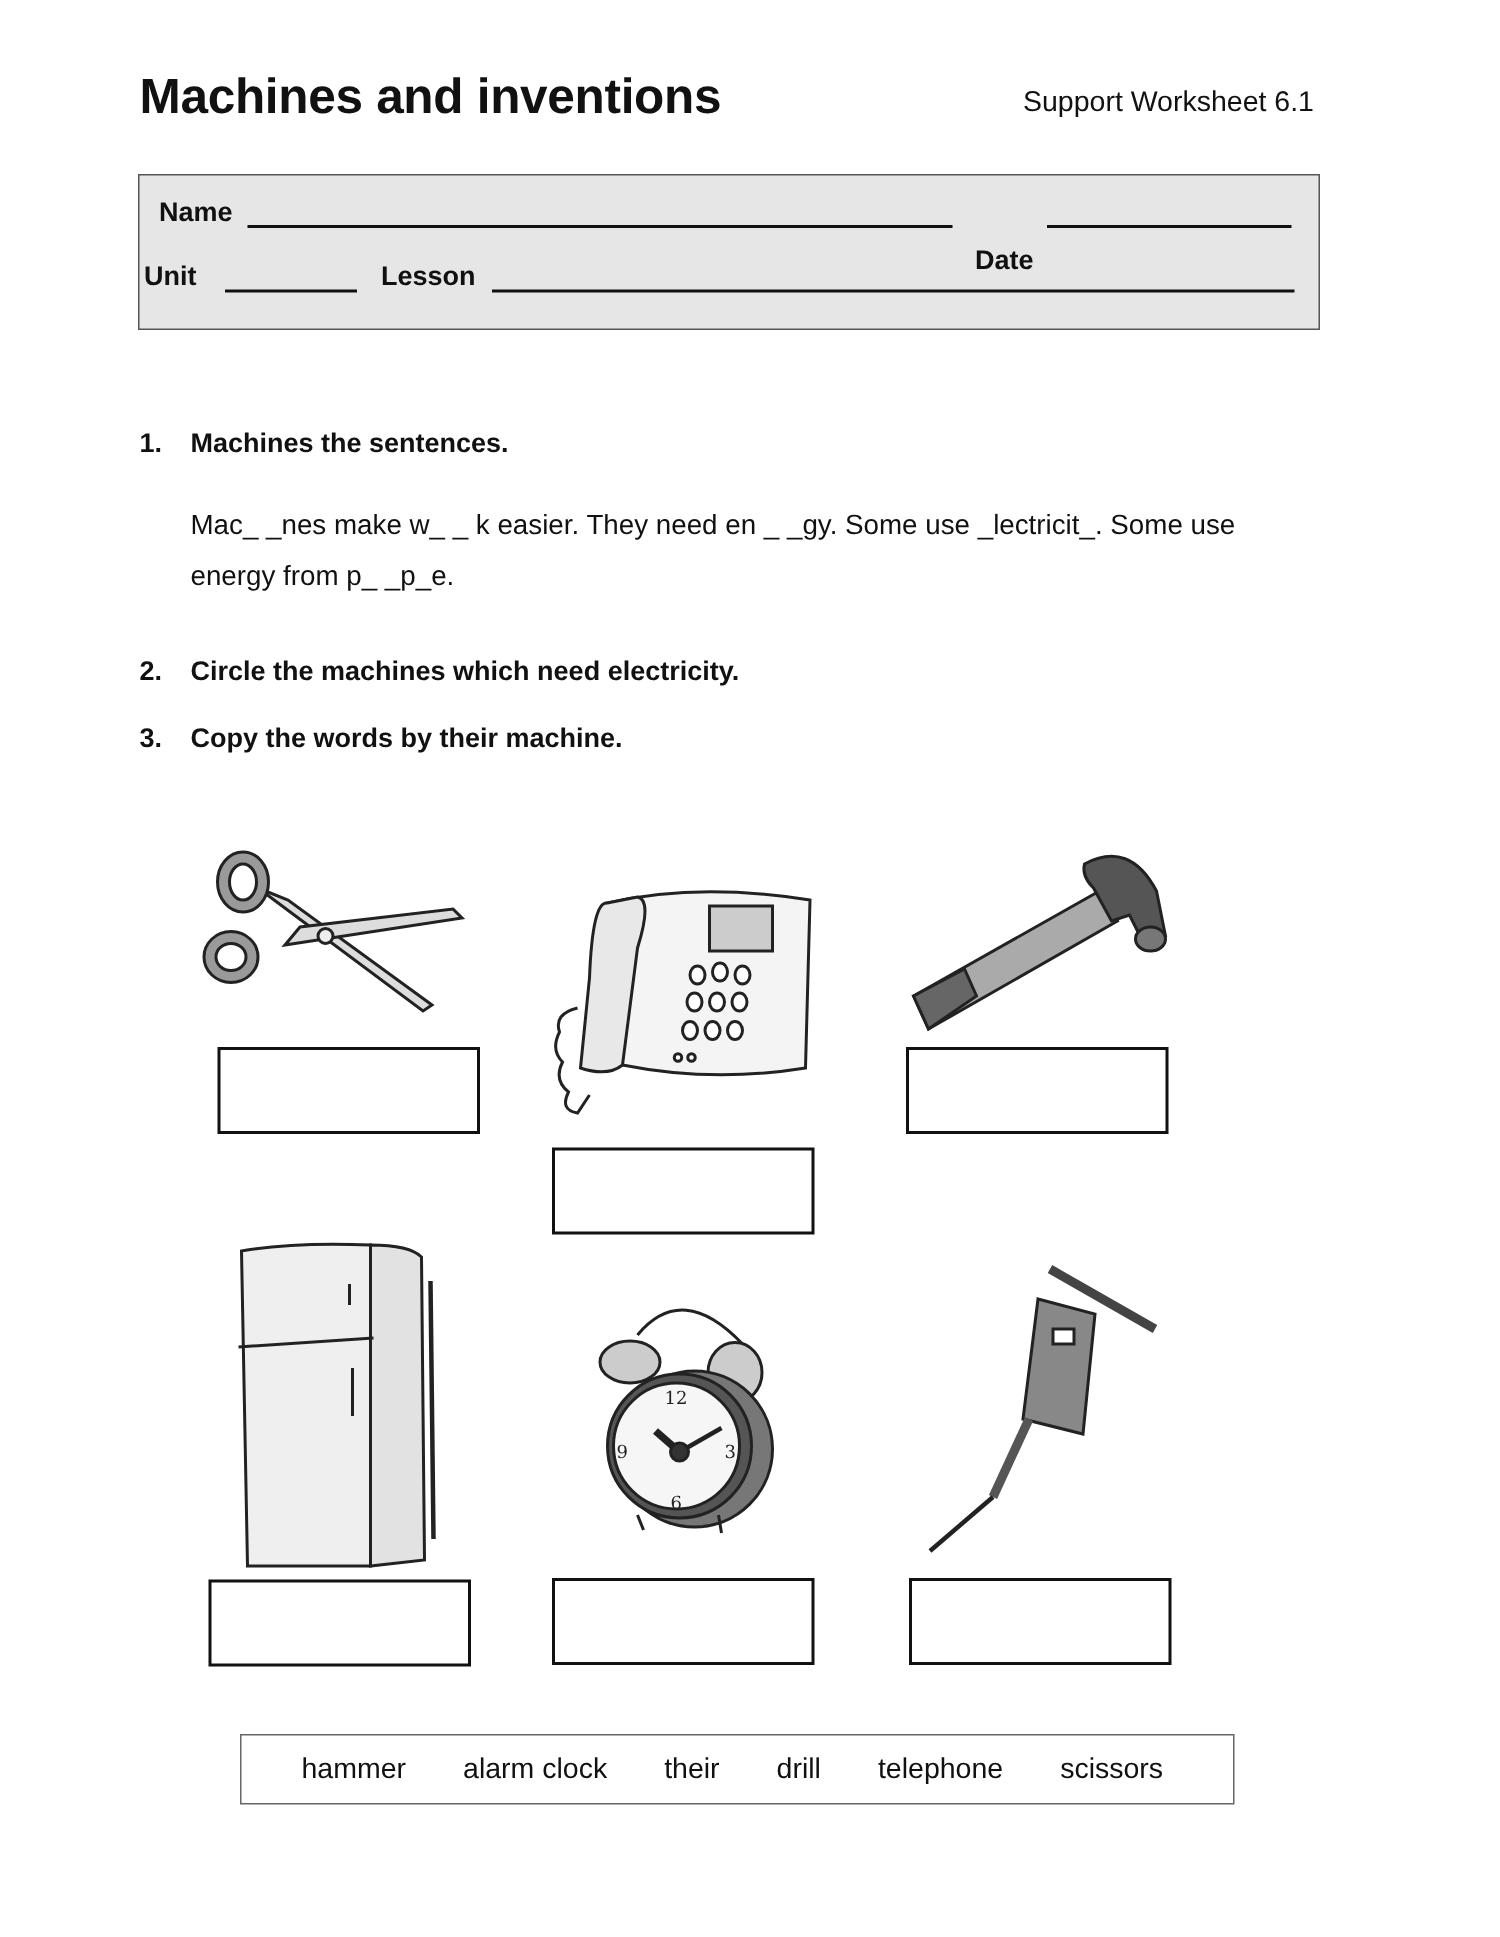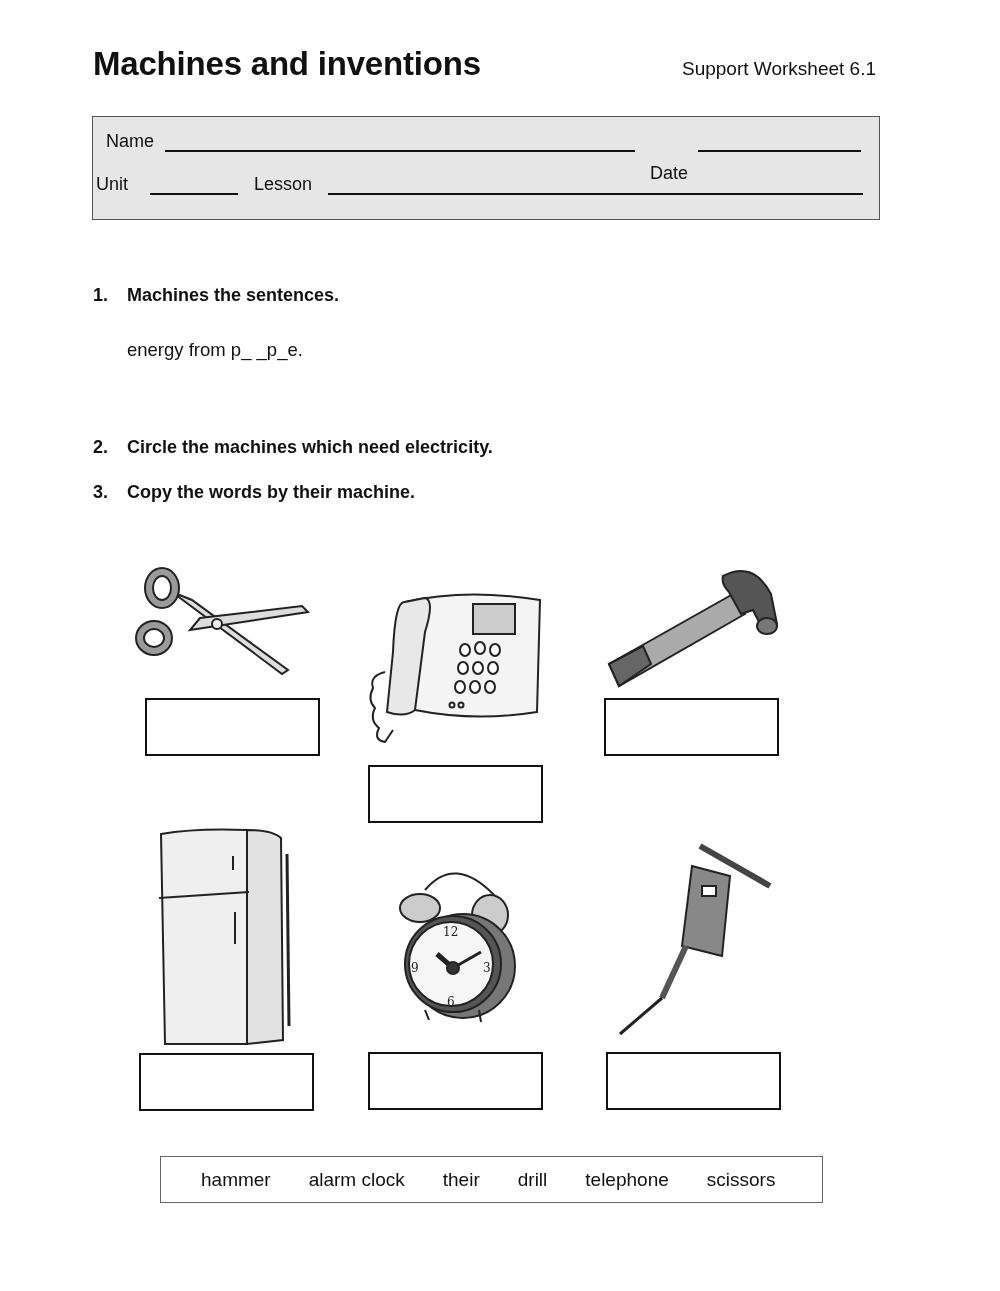--- a/index.html
+++ b/index.html
@@ -4,21 +4,21 @@
 <style>
   * { box-sizing: border-box; margin: 0; padding: 0; }
   html, body { width: 1000px; height: 1291px; background: #ffffff; overflow: hidden; }
   body { position: relative; font-family: "Liberation Sans", sans-serif; color: #111; }
 
   .title { position: absolute; left: 93px; top: 45px; font-size: 33px; font-weight: bold; letter-spacing: -0.2px; }
   .subtitle { position: absolute; left: 682px; top: 58px; font-size: 19px; }
 
   .info-box { position: absolute; left: 92px; top: 116px; width: 788px; height: 104px;
               background: #e6e6e6; border: 1.5px solid #555; }
-  .info-label { position: absolute; font-size: 18px; font-weight: normal; }
+  .info-label { position: absolute; font-size: 18px; font-weight: bold; }
   .info-line { position: absolute; height: 2px; background: #111; }
 
   .q { position: absolute; left: 93px; font-size: 18px; font-weight: bold; }
   .q .num { display: inline-block; width: 34px; }
   .para { position: absolute; left: 127px; font-size: 18.5px; line-height: 34px; width: 760px; }
 
   .answer-box { position: absolute; width: 175px; height: 58px; border: 2px solid #111; background: #fff; }
 
   .pic { position: absolute; }
 
@@ -41,20 +41,21 @@
   <span class="info-label" style="left:3px; top:57px;">Unit</span>
   <div class="info-line" style="left:57px; top:76px; width:88px;"></div>
   <span class="info-label" style="left:161px; top:57px;">Lesson</span>
   <div class="info-line" style="left:235px; top:76px; width:535px;"></div>
 </div>
 
 <div class="q" style="top:285px;">
   <span class="num">1.</span><span>Machines the sentences.</span>
 </div>
 <div class="para" style="top:333px;">
+  <div>Mac_ _nes make w_ _ k easier. They need en _ _gy. Some use _lectricit_. Some use</div>
   <div>energy from p_ _p_e.</div>
 </div>
 <div class="q" style="top:437px;">
   <span class="num">2.</span><span>Circle the machines which need electricity.</span>
 </div>
 <div class="q" style="top:482px;">
   <span class="num">3.</span><span>Copy the words by their machine.</span>
 </div>
 
 <svg class="pic" style="left:132px; top:566px;" width="180" height="116" viewBox="0 0 180 116">

